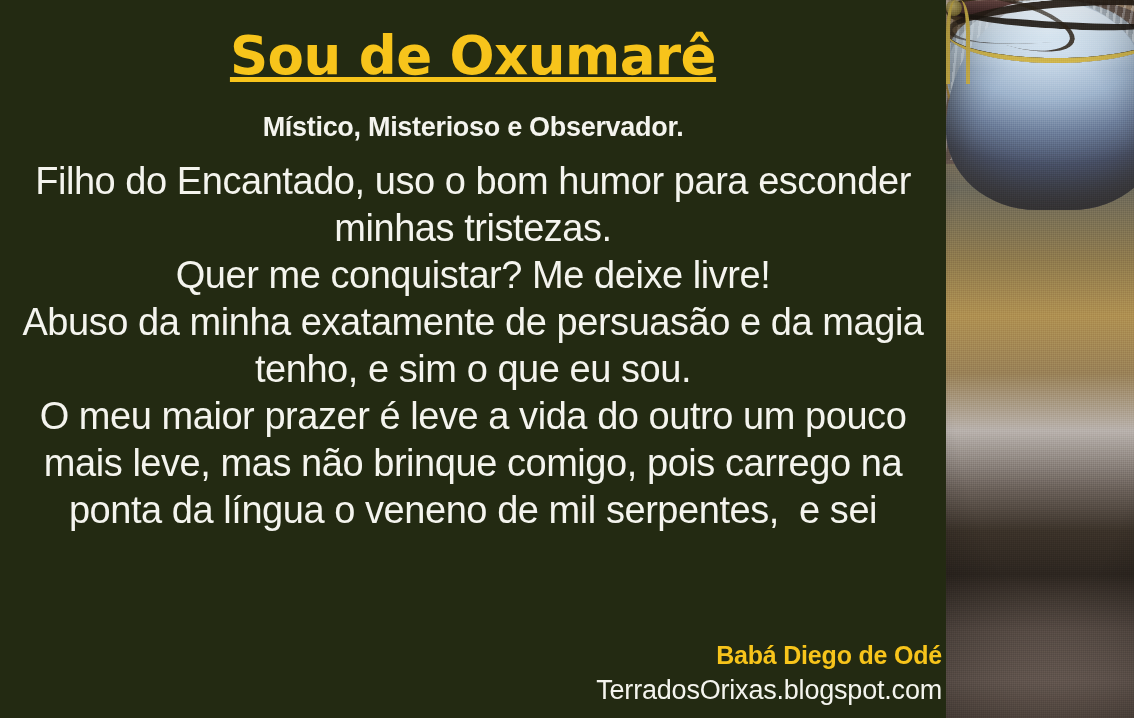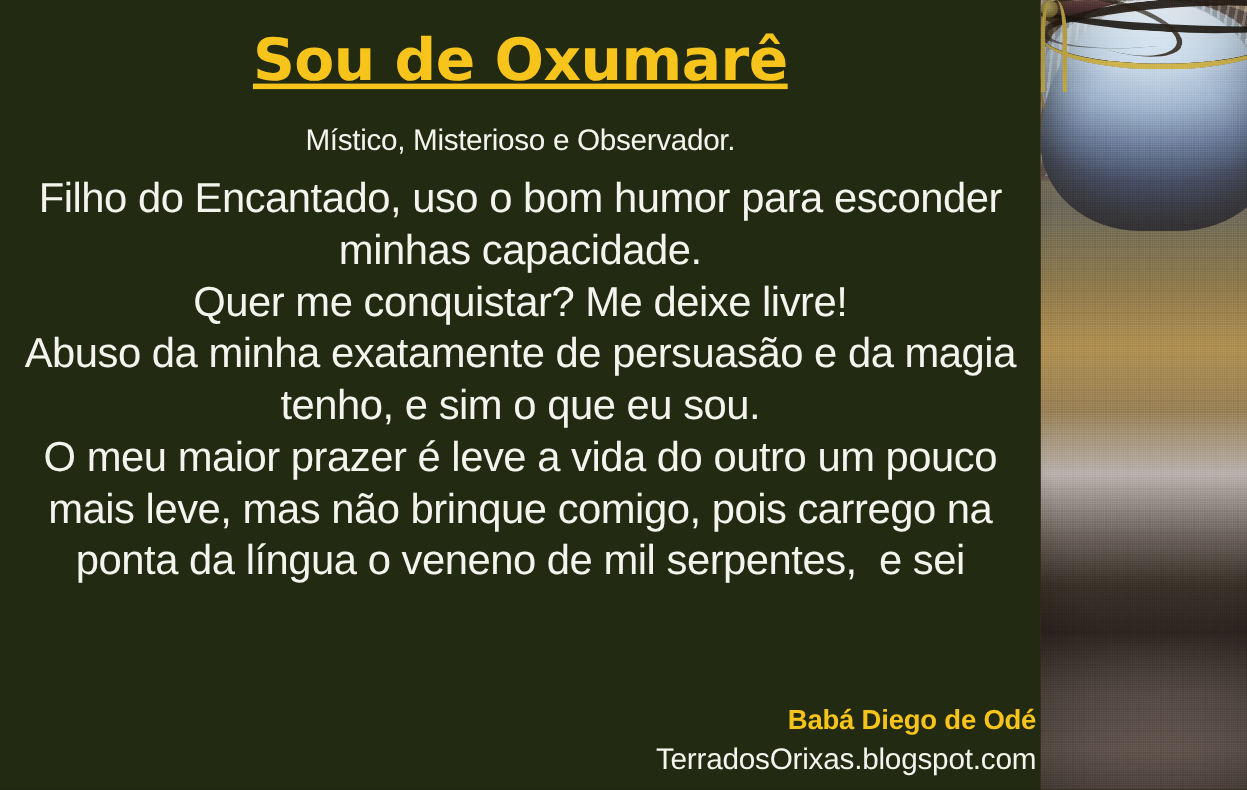--- a/index.html
+++ b/index.html
@@ -45,21 +45,21 @@
   }
 
   #poster-subtitle {
     position: absolute;
     top: 111px;
     left: 0;
     width: 946px;
     text-align: center;
     color: #f4f4ee;
     font-family: "Liberation Sans", sans-serif;
-    font-weight: normal;
+    font-weight: bold;
     font-size: 27px;
     line-height: 32px;
     letter-spacing: -0.3px;
     white-space: nowrap;
   }
 
   #poster-body {
     position: absolute;
     top: 158px;
     left: 20px;
@@ -332,21 +332,21 @@
 <div id="poster" style="background: rgb(35, 42, 18);">
 
   <div id="text-column">
 
     <div id="poster-title">Sou de Oxumarê</div>
 
     <div id="poster-subtitle">Místico, Misterioso e Observador.</div>
 
     <div id="poster-body">
       <span class="ln">Filho do Encantado, uso o bom humor para esconder</span>
-      <span class="ln">minhas capacidade.</span>
+      <span class="ln">minhas tristezas.</span>
       <span class="ln">Quer me conquistar? Me deixe livre!</span>
       <span class="ln">Abuso da minha exatamente de persuasão e da magia</span>
       <span class="ln">tenho, e sim o que eu sou.</span>
       <span class="ln">O meu maior prazer é leve a vida do outro um pouco</span>
       <span class="ln">mais leve, mas não brinque comigo, pois carrego na</span>
       <span class="ln">ponta da língua o veneno de mil serpentes,  e sei</span>
     </div>
 
     <div id="attribution">
       <div id="author-line">Babá Diego de Odé</div>

